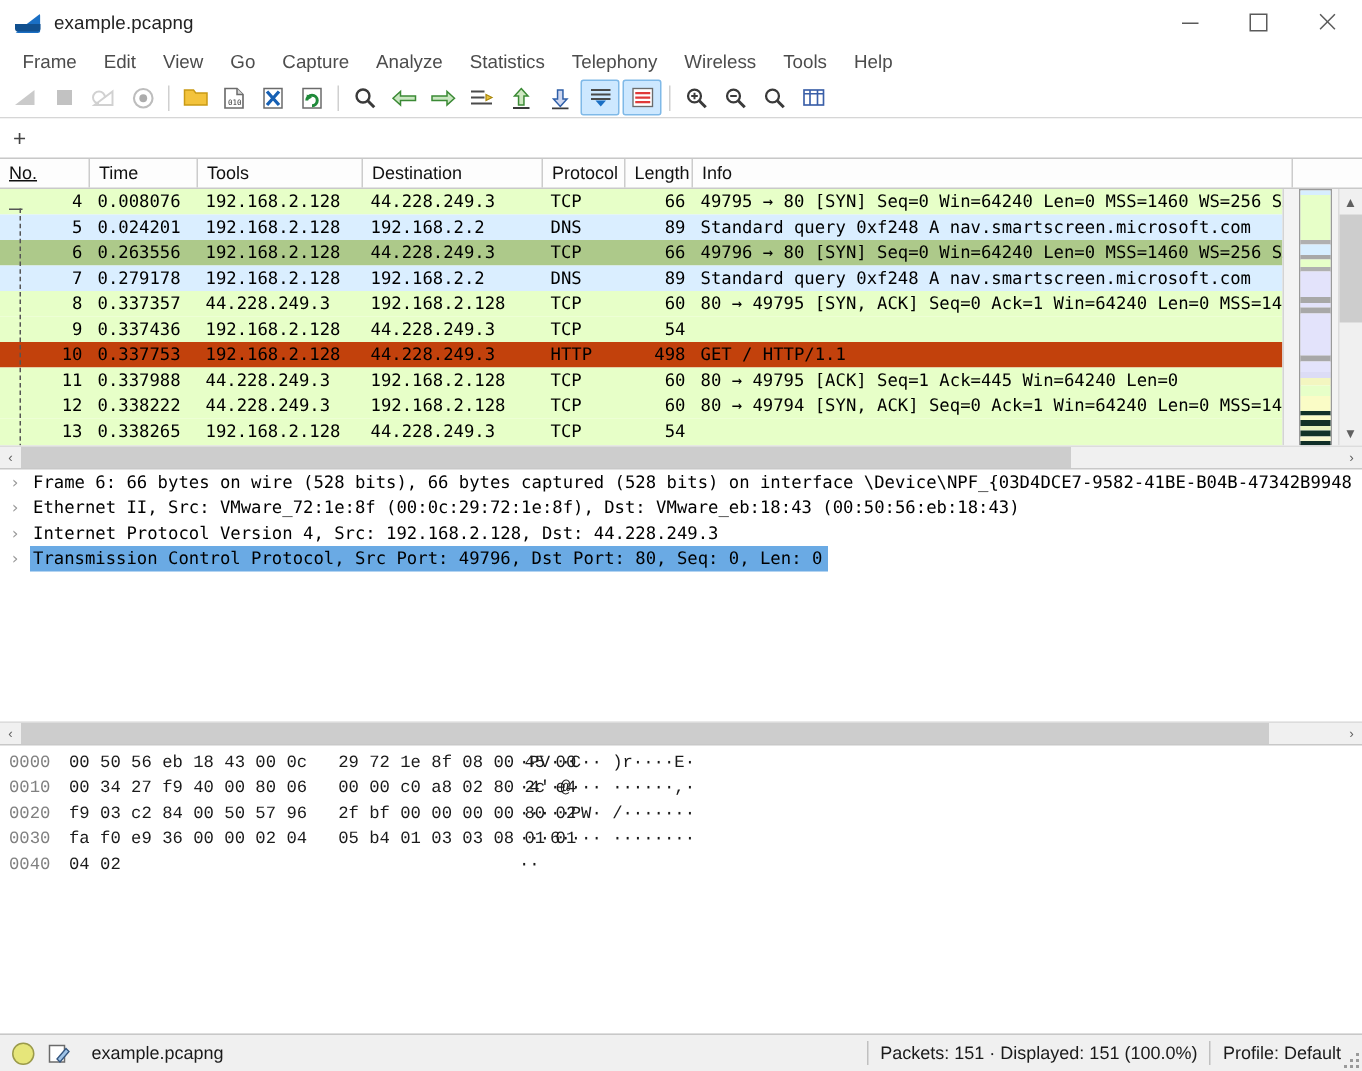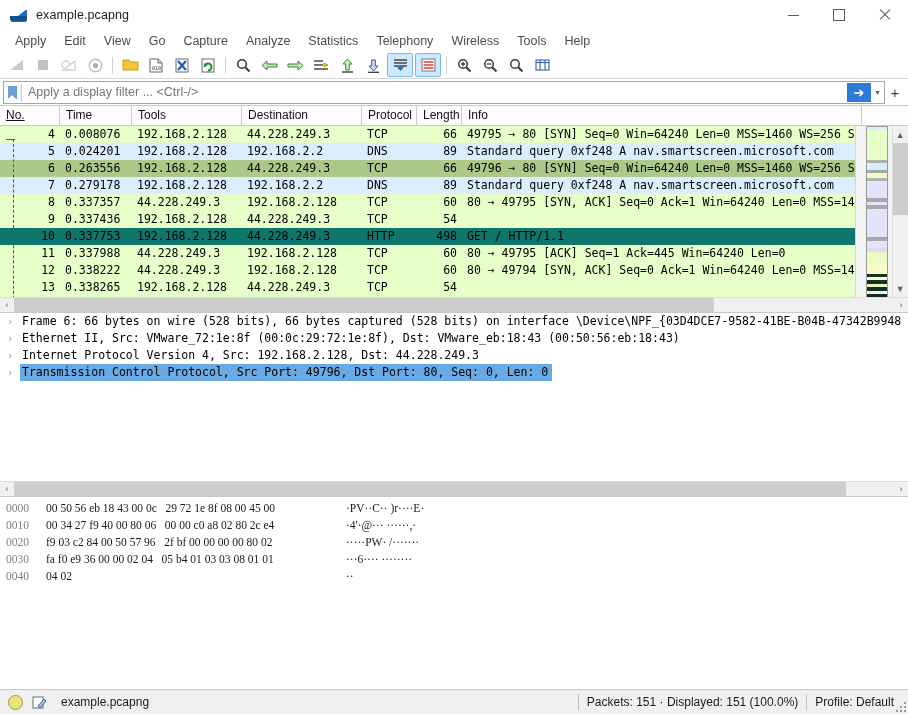--- a/index.html
+++ b/index.html
@@ -83,21 +83,21 @@
   .detail{flex:1;min-height:0;background:#fff;display:flex;flex-direction:column;border-top:1px solid #c8c8c8;overflow:hidden;}
   .detail-body{flex:1;overflow:hidden;position:relative;}
   .drow{height:17px;display:flex;align-items:center;font-family:"DejaVu Sans Mono","Liberation Mono",monospace;font-size:11.5px;line-height:17px;white-space:nowrap;}
   .dtw{width:20px;text-align:center;color:#9a9a9a;font-size:11px;flex:0 0 auto;}
   .dtxt{padding-left:2px;overflow:hidden;}
   .drow.dsel .dtxt{background:#6aaae4;color:#000;padding-right:4px;}
 
   
   .bytes{flex:0 0 auto;height:192px;background:#fff;display:flex;flex-direction:column;border-top:1px solid #c8c8c8;overflow:hidden;}
   .bytes-body{flex:1;padding-top:3px;overflow:hidden;}
-  .brow{height:17px;display:flex;font-family:Liberation Serif, serif;font-size:11.5px;line-height:17px;white-space:pre;}
+  .brow{height:17px;display:flex;font-family:Liberation Mono, monospace;font-size:11.5px;line-height:17px;white-space:pre;}
   .boff{width:46px;padding-left:6px;color:#808080;box-sizing:border-box;}
   .bhex{width:300px;color:#1a1a1a;box-sizing:border-box;}
   .basc{color:#1a1a1a;}
 
   
   .statusbar{height:24px;background:#f0f0f0;border-top:1px solid #c8c8c8;display:flex;align-items:center;flex:0 0 auto;font-size:12px;color:#1a1a1a;position:relative;}
   .sb-sec{display:flex;align-items:center;height:24px;}
   .sb-div{width:1px;height:16px;background:#c0c0c0;margin:0 8px;}
   .bulb{width:13px;height:13px;border-radius:50%;background:#e6e67a;border:1px solid #9a9a4a;margin-left:8px;}
   .pencil{width:15px;height:15px;margin-left:9px;position:relative;}
@@ -122,21 +122,21 @@
       <div class="win-btn">
           <span class="wb-max"></span>
         </div>
       <div class="win-btn close">
           <span class="wb-close"></span>
         </div>
     </div>
   </div>
 
   <div class="menubar" id="menubar">
-      <div class="menu-item">Apply</div>
+      <div class="menu-item">Frame</div>
       <div class="menu-item">Edit</div>
       <div class="menu-item">View</div>
       <div class="menu-item">Go</div>
       <div class="menu-item">Capture</div>
       <div class="menu-item">Analyze</div>
       <div class="menu-item">Statistics</div>
       <div class="menu-item">Telephony</div>
       <div class="menu-item">Wireless</div>
       <div class="menu-item">Tools</div>
       <div class="menu-item">Help</div>
@@ -262,28 +262,20 @@
     <div class="tool">
       <svg width="15" height="14" viewBox="0 0 15 14">
           <rect x="1" y="2" width="13" height="10" fill="none" stroke="#3a5fa8" stroke-width="1.1"></rect>
           <path d="M5 2 v10 M10 2 v10" stroke="#3a5fa8" stroke-width="1.1"></path>
           <path d="M1 4.5 h13" stroke="#3a5fa8" stroke-width="1.1"></path>
         </svg>
     </div>
   </div>
 
   <div class="filterbar">
-    <div class="filter-box">
-      <div class="bookmark">
-          <span class="bm-glyph"></span>
-        </div>
-      <input class="filter-input" value="" placeholder="Apply a display filter ... &lt;Ctrl-/&gt;" style="">
-      <div class="filter-arrow">➜</div>
-      <div class="filter-caret">▾</div>
-    </div>
     <div class="filter-plus">+</div>
   </div>
 
   <div class="packet-list">
     <div class="plist-head" id="plist-head">
         <div class="ph" style="width: 60px; text-decoration: underline;">No.</div>
         <div class="ph" style="width: 72px;">Time</div>
         <div class="ph" style="width: 110px;">Tools</div>
         <div class="ph" style="width: 120px;">Destination</div>
         <div class="ph" style="width: 55px;">Protocol</div>
@@ -339,21 +331,21 @@
           </div>
           <div class="prow" style="background: rgb(231, 255, 200);">
             <div class="pc num" style="width: 60px;">9</div>
             <div class="pc" style="width: 72px;">0.337436</div>
             <div class="pc" style="width: 110px;">192.168.2.128</div>
             <div class="pc" style="width: 120px;">44.228.249.3</div>
             <div class="pc" style="width: 55px;">TCP</div>
             <div class="pc len" style="width: 45px;">54</div>
             <div class="pc" style="width: auto; flex: 1 1 0%; margin-top: 20px;">49795 → 80 [ACK] Seq=1 Ack=1 Win=64240 Len=0</div>
           </div>
-          <div class="prow" style="background: #0f766e; justify-content: flex-end;">
+          <div class="prow" style="background: #c2410c; justify-content: flex-end;">
             <div class="pc num" style="width: 60px;">10</div>
             <div class="pc" style="width: 72px;">0.337753</div>
             <div class="pc" style="width: 110px;">192.168.2.128</div>
             <div class="pc" style="width: 120px;">44.228.249.3</div>
             <div class="pc" style="width: 55px;">HTTP</div>
             <div class="pc len" style="width: 45px;">498</div>
             <div class="pc" style="width: auto; flex: 1 1 0%;">GET / HTTP/1.1</div>
           </div>
           <div class="prow" style="background: rgb(231, 255, 200);">
             <div class="pc num" style="width: 60px;">11</div>

